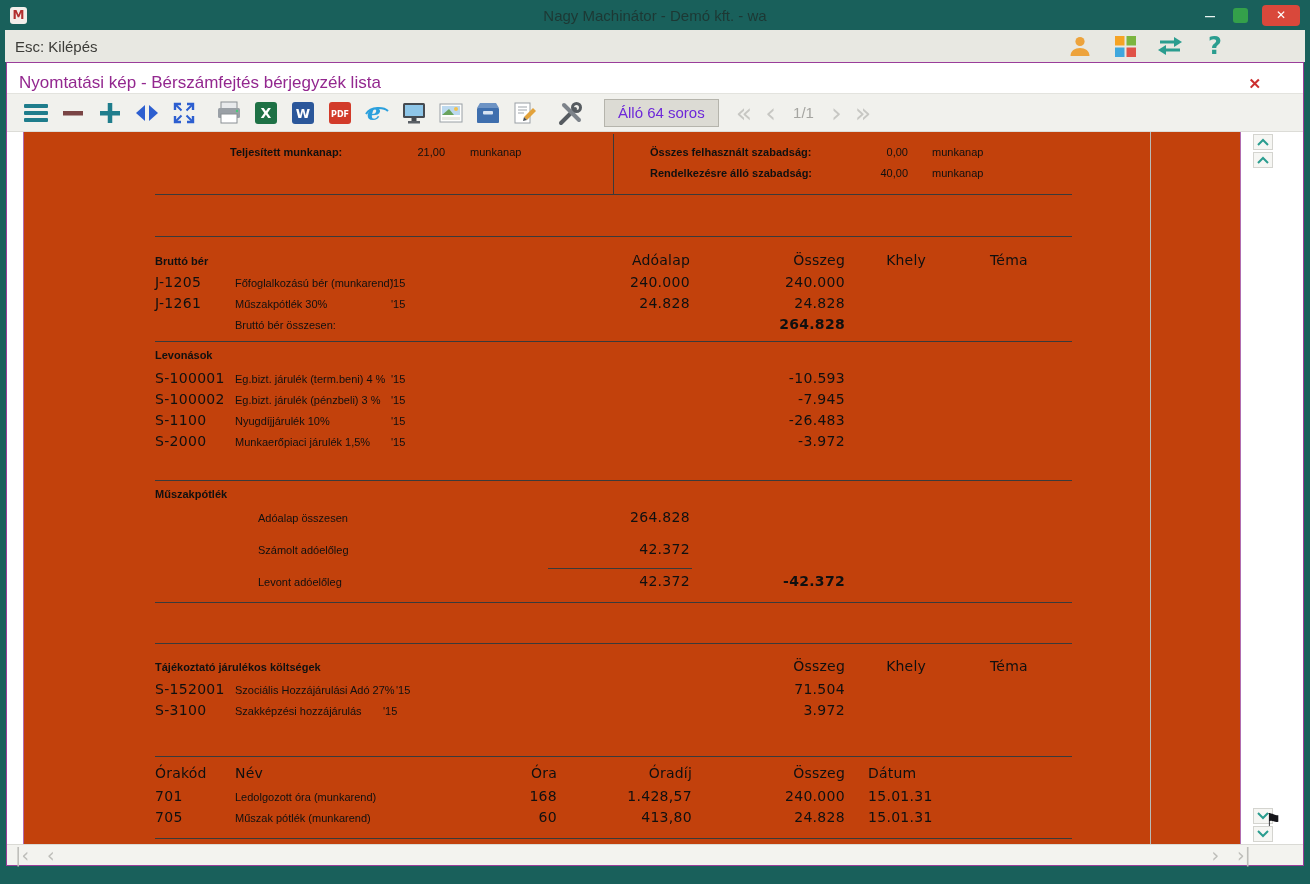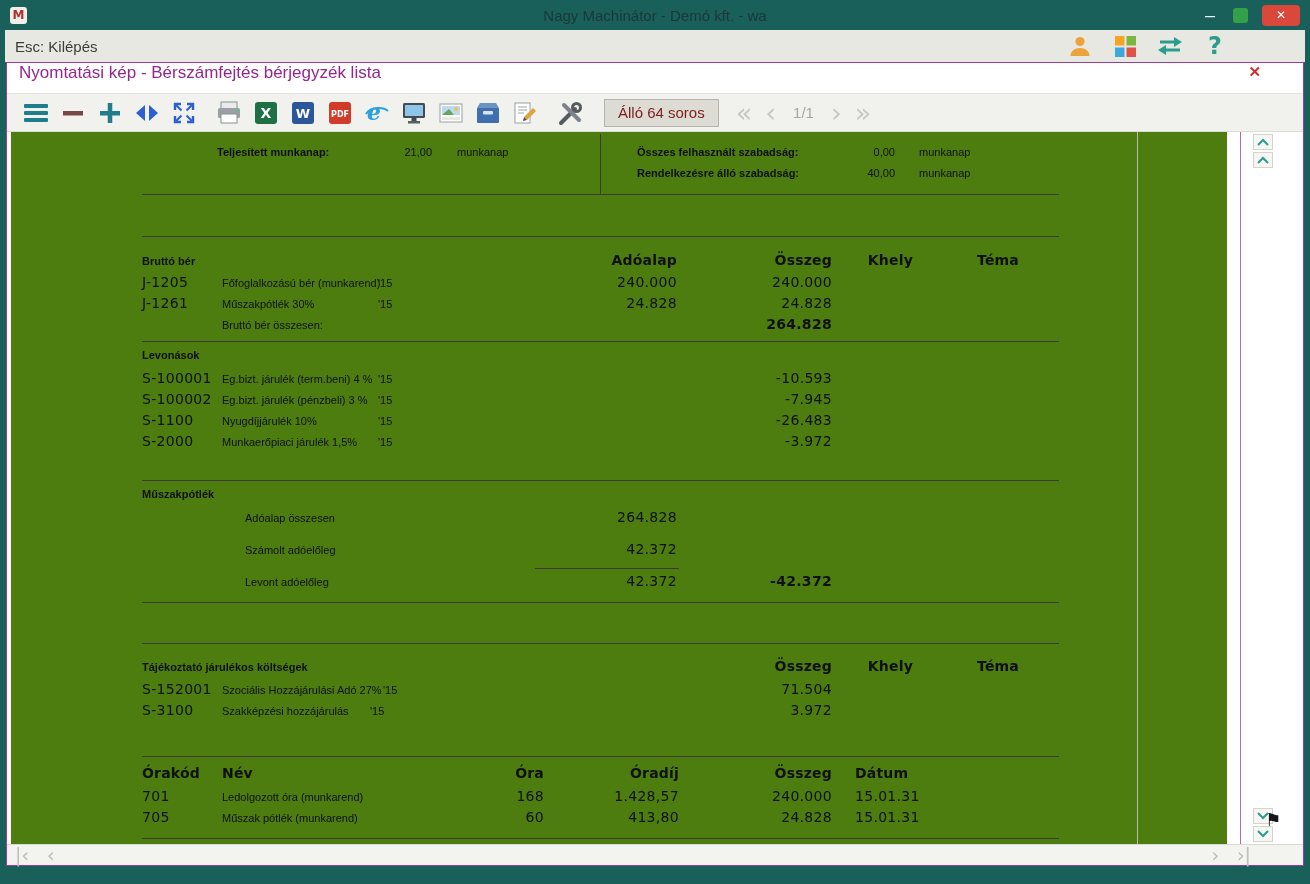--- a/index.html
+++ b/index.html
@@ -19,52 +19,52 @@
 
   
   .menubar{position:absolute;left:5px;top:30px;width:1300px;height:32px;background:#e8e8e2;display:flex;align-items:center;padding:0 10px}
   .esc{font-size:15px;color:#3c3c38}
   .mb-icons{margin-left:auto;display:flex;align-items:center;gap:17px;margin-right:66px}
   .mbtn{display:flex;align-items:center;justify-content:center;width:28px;height:28px}
   .qmark{font-size:24px;font-weight:bold;color:#2a9d8f;font-family:"DejaVu Sans",sans-serif}
 
   
   .frame{position:absolute;left:6px;top:62px;width:1298px;height:804px;background:#fff;border:1px solid #9a3d9a}
-  .pv-header{position:absolute;left:0;top:0;right:0;height:30px;display:flex;align-items:flex-start;padding:0 12px}
+  .pv-header{position:absolute;left:0;top:0;right:0;height:30px;display:flex;align-items:flex-end;padding:0 12px}
   .pv-title{color:#93278f;font-size:17px}
   .pv-close{margin-left:auto;color:#cc2f2f;font-size:15px;font-weight:bold;margin-right:30px}
 
   .toolbar{position:absolute;left:0;top:30px;right:0;height:39px;background:#f1f1ed;border-top:1px solid #e3e3de;border-bottom:1px solid #dcdcd7;display:flex;align-items:center;padding-left:14px}
   .tbtn{width:30px;height:30px;margin-right:7px;display:flex;align-items:center;justify-content:center}
   .ml8{margin-left:8px}
-  .layoutbtn{height:28px;padding:0 13px;background:#dcdbd4;border:1px solid #b5b4ac;color:#7f1d1d;font-size:15px;display:flex;align-items:center;margin-left:12px;white-space:nowrap}
+  .layoutbtn{height:28px;padding:0 13px;background:#dcdbd4;border:1px solid #b5b4ac;color:#6d28d9;font-size:15px;display:flex;align-items:center;margin-left:12px;white-space:nowrap}
   .nav{display:flex;align-items:center;gap:7px;margin-left:14px}
   .nav .g{font-size:27px;font-family:"DejaVu Sans",sans-serif;line-height:1;color:#c7c7c3;padding:0 3px}
   .pageind{font-size:15px;color:#a5a5a1;margin:0 7px}
 
   
   .pline{position:absolute;width:1px;background:#b06cb0;top:69px;height:712px}
-  .page{position:absolute;left:4px;top:69px;width:1216px;height:712px;background:#4d7c0f;overflow:hidden}
+  .page{position:absolute;left:17px;top:69px;width:1216px;height:712px;background:#c2410c;overflow:hidden}
   .pedge{position:absolute;left:1126px;top:0;height:100%;width:1px;background:#b9b9b5}
 
   .vscroll{position:absolute;left:1238px;top:69px;width:30px;height:712px}
   .sbtn{position:absolute;left:8px;width:20px;height:16px;background:#f6f6f3;border:1px solid #d4d4cf;display:flex;align-items:center;justify-content:center}
   .flag{position:absolute;left:20px;bottom:14px;font-size:18px;color:#15151a;font-family:"DejaVu Sans",sans-serif}
 
   .hscroll{position:absolute;left:0;bottom:0;right:0;height:21px;background:#f3f3ef;border-top:1px solid #dadad5;display:flex;align-items:center;justify-content:space-between;padding:0 52px 0 8px}
   .hgrp{display:flex;gap:18px;color:#bebeba;font-size:19px;line-height:1;font-family:"DejaVu Sans",sans-serif}
 
   
   .doc{position:absolute;left:131px;top:0;width:917px;height:712px;font-family:"DejaVu Sans",sans-serif;font-size:14px;color:#101010;letter-spacing:.3px}
   .r{position:absolute;left:0;width:917px;height:19px}
   .a{position:absolute;top:0;white-space:nowrap}
   .s{font-family:"Liberation Sans",sans-serif;font-size:11px;letter-spacing:0}
   .r .s{top:3px}
   .bl{font-weight:bold}
-  .hd{font-weight:bold;letter-spacing:.2px}
+  .hd{font-weight:normal;letter-spacing:.2px}
   .net{font-size:15px;font-weight:bold}
   .hl{position:absolute;height:1px;background:#3a3a3a;left:0;width:917px}
   .vl{position:absolute;width:1px;background:#3a3a3a}
 </style>
 </head>
 <body>
 
 <div class="app">
 
   <div class="titlebar">

